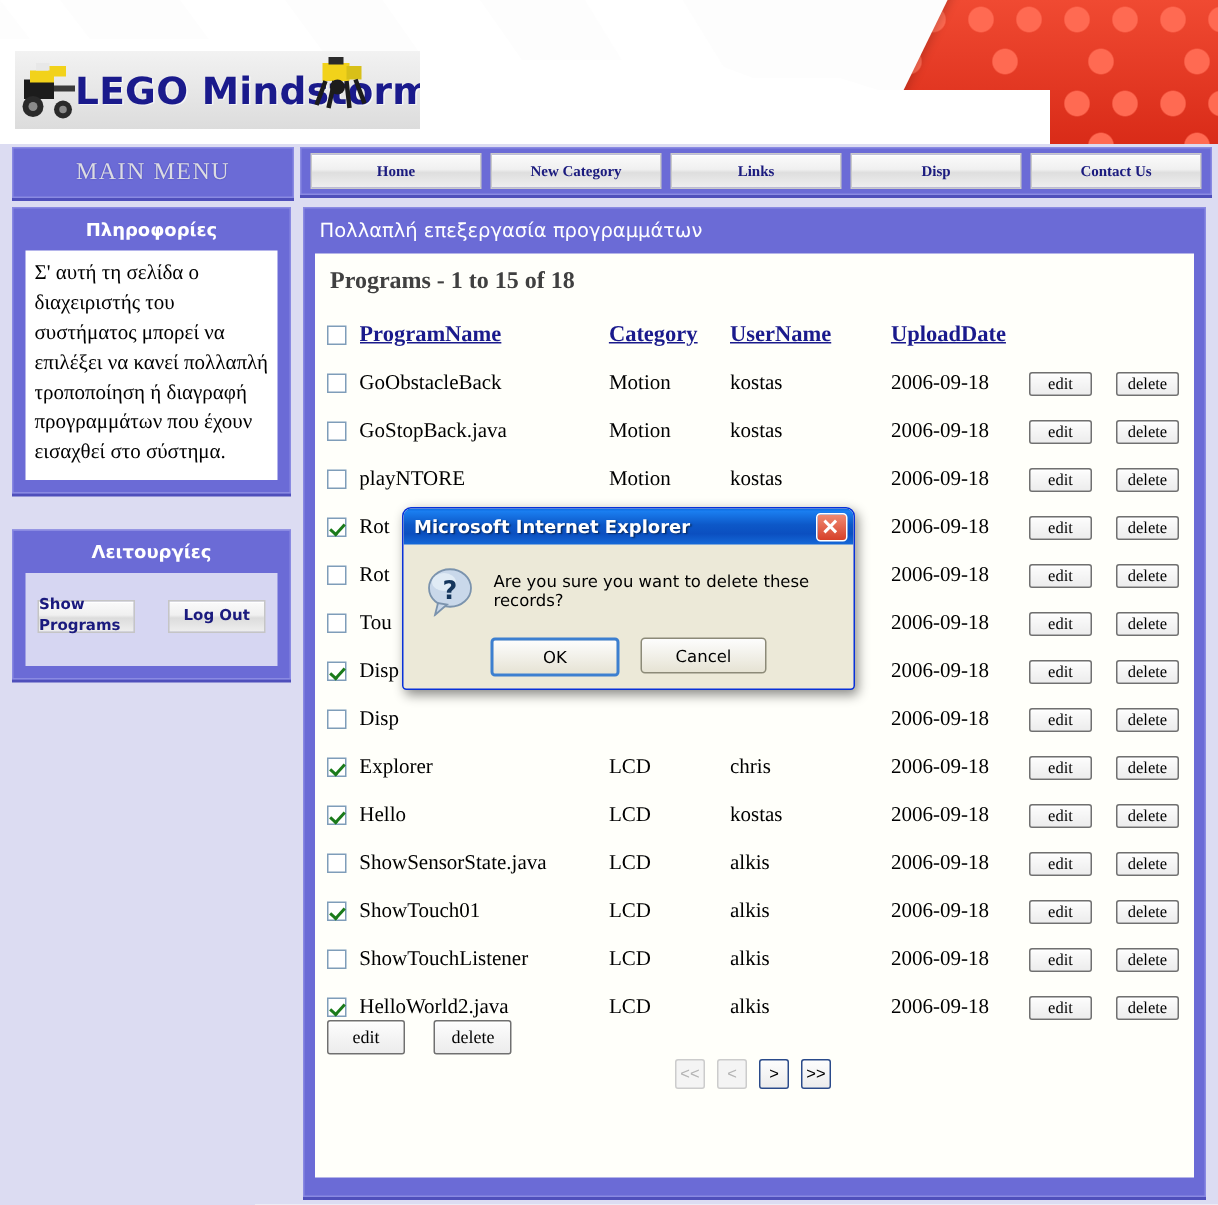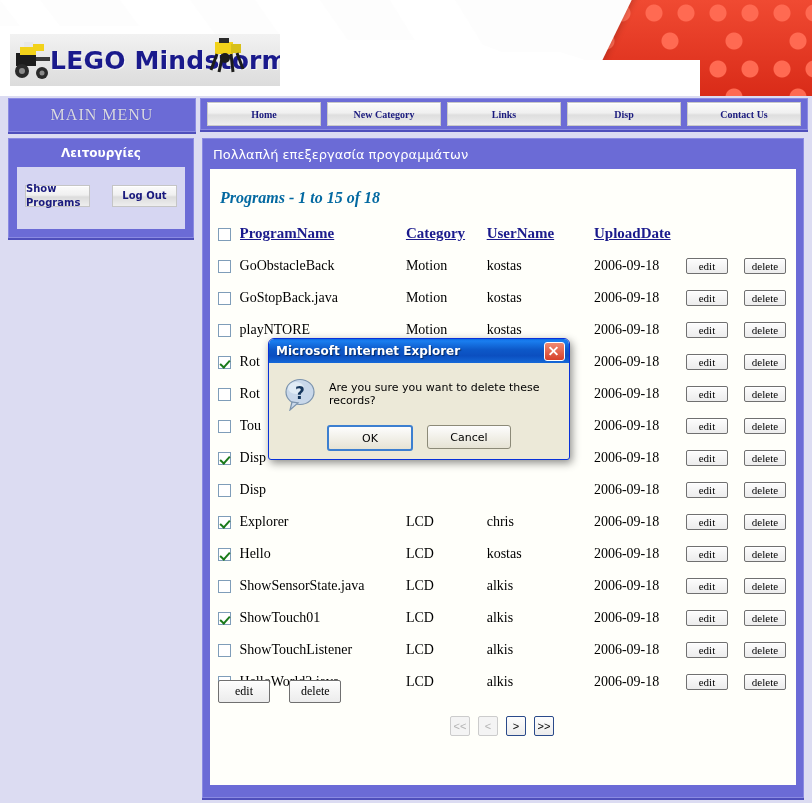--- a/index.html
+++ b/index.html
@@ -243,23 +243,22 @@
     margin: 0 7px 7px 7px;
     height: 616px;
     box-sizing: border-box;
     padding: 8px 10px 0 8px;
     position: relative;
   }
   .records-label {
     font-family: "Liberation Serif", serif;
     font-weight: bold;
     font-size: 16px;
-    color: #0369a1;
-    margin: 12px 0 18px 2px;
-    font-style: italic;
+    color: #404040;
+    margin: 2px 0 18px 2px;
   }
 
   table.grid {
     width: 100%;
     border-collapse: collapse;
     font-family: "Liberation Serif", serif;
     font-size: 14px;
     color: #000000;
   }
   table.grid th {
@@ -509,20 +508,24 @@
     <div class="navbtn">New Category</div>
     <div class="navbtn">Links</div>
     <div class="navbtn">Disp</div>
     <div class="navbtn">Contact Us</div>
   </div>
 </div>
 
 <div class="content">
 
   <div class="sidebar">
+    <div class="panel">
+      <div class="panel-title">Πληροφορίες</div>
+      <div class="panel-body">Σ' αυτή τη σελίδα ο διαχειριστής του συστήματος μπορεί να επιλέξει να κανεί πολλαπλή τροποποίηση ή διαγραφή προγραμμάτων που έχουν εισαχθεί στο σύστημα.</div>
+    </div>
 
     <div class="panel">
       <div class="panel-title">Λειτουργίες</div>
       <div class="panel-body actions">
         <div class="sidebtn">Show Programs</div>
         <div class="sidebtn">Log Out</div>
       </div>
     </div>
   </div>
 

